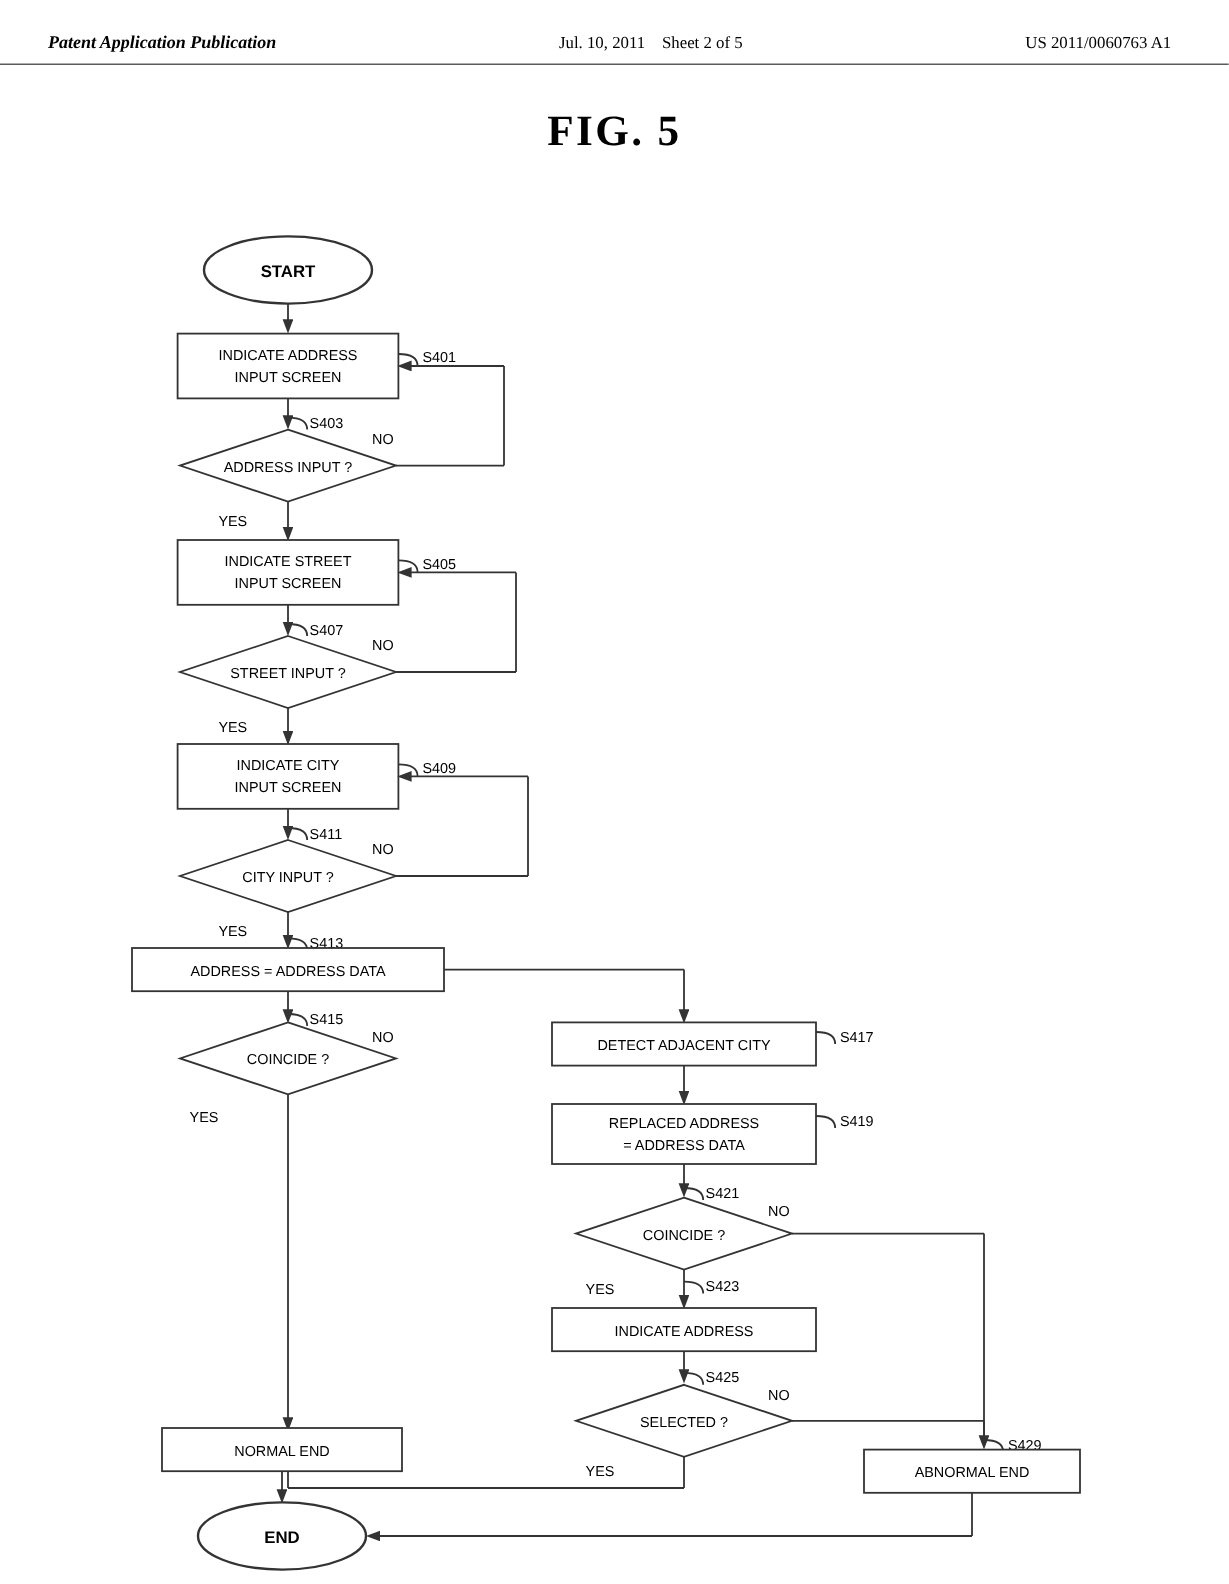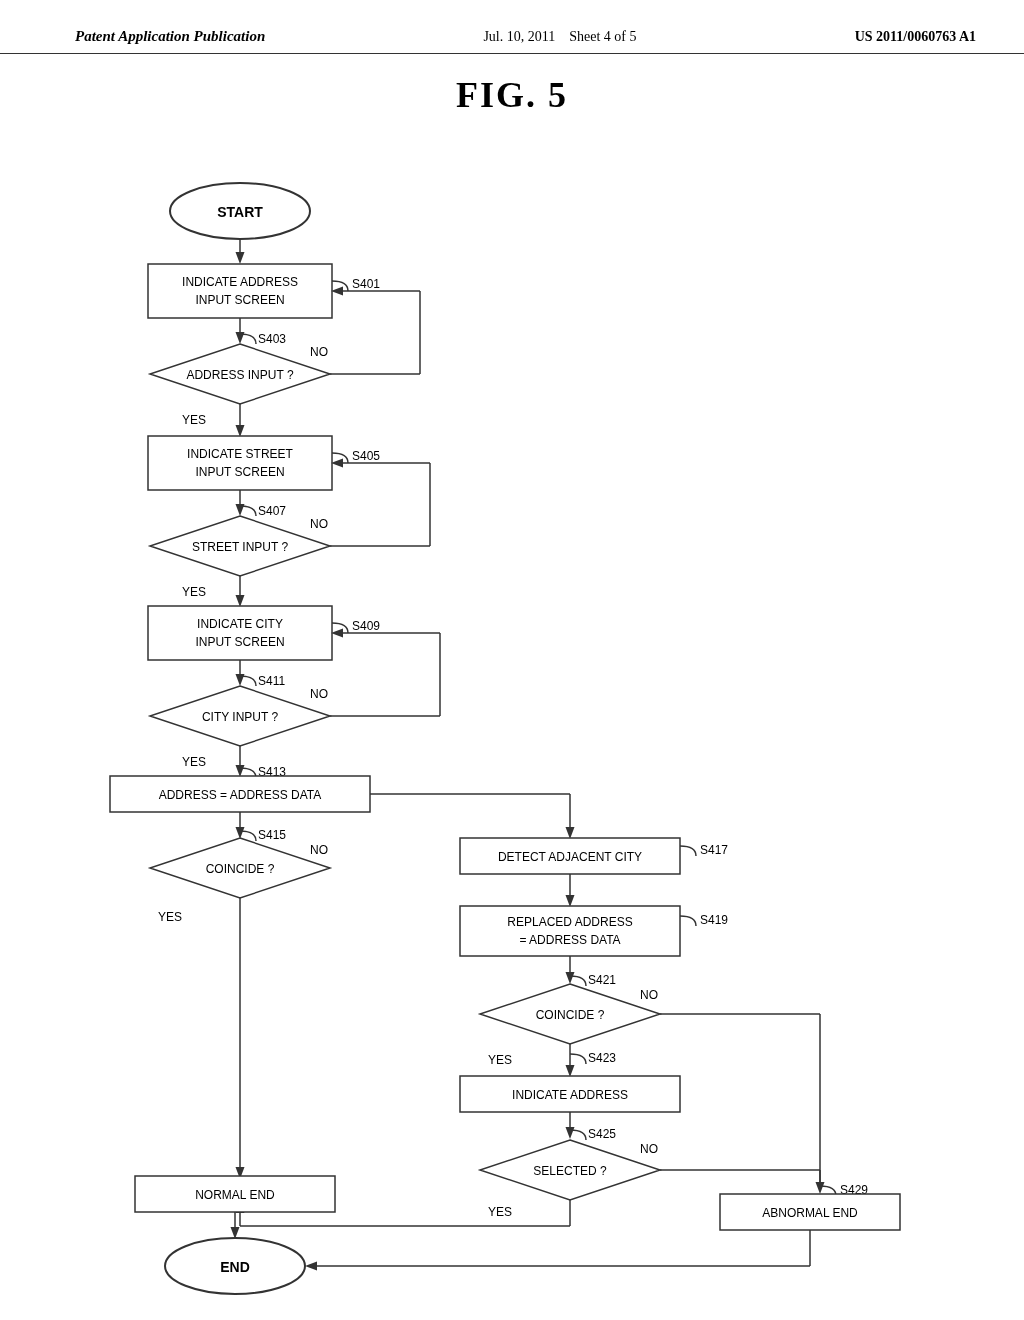--- a/index.html
+++ b/index.html
@@ -9,46 +9,46 @@
       background: #fff;
       font-family: 'Times New Roman', Times, serif;
       position: relative;
       overflow: hidden;
     }
 
     .header {
       display: flex;
       justify-content: space-between;
       align-items: center;
-      padding: 28px 48px 0 75px;
+      padding: 28px 48px 0 40px;
       border-bottom: 1px solid #333;
       padding-bottom: 8px;
     }
 
     .header-left {
       font-size: 15px;
       font-weight: bold;
       font-style: italic;
     }
 
     .header-center {
       font-size: 14px;
       text-align: center;
     }
 
     .header-right {
       font-size: 14px;
-      font-weight: bold;
+      font-weight: normal;
     }
 
     .fig-title {
       text-align: center;
       font-size: 36px;
       font-weight: bold;
-      margin-top: 20px;
+      margin-top: 34px;
       margin-bottom: 10px;
       letter-spacing: 2px;
     }
 
     .diagram-area {
       position: relative;
       width: 100%;
       height: 1200px;
     }
 
@@ -60,21 +60,21 @@
       height: 100%;
     }
   </style>
 </head>
 <body>
 
 <div class="header">
   <div class="header-left">Patent Application Publication</div>
   <div class="header-center">
     <span>Jul. 10, 2011</span>&nbsp;&nbsp;&nbsp;
-    <span>Sheet 4 of 5</span>
+    <span>Sheet 2 of 5</span>
   </div>
   <div class="header-right">US 2011/0060763 A1</div>
 </div>
 
 <div class="fig-title">FIG. 5</div>
 
 <div class="diagram-area">
   <svg viewBox="0 0 1024 1200" xmlns="http://www.w3.org/2000/svg">
     <defs>
       <marker id="arrow" markerWidth="8" markerHeight="8" refX="6" refY="3" orient="auto">

